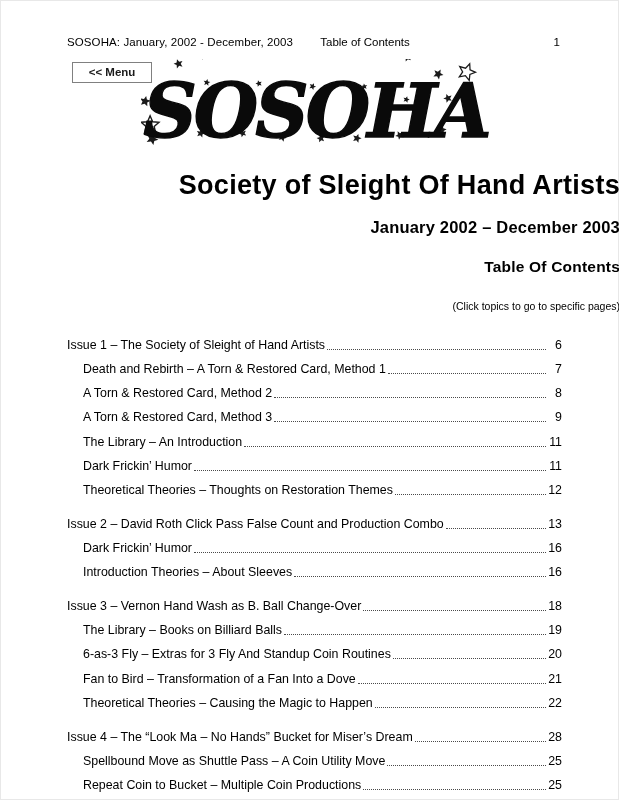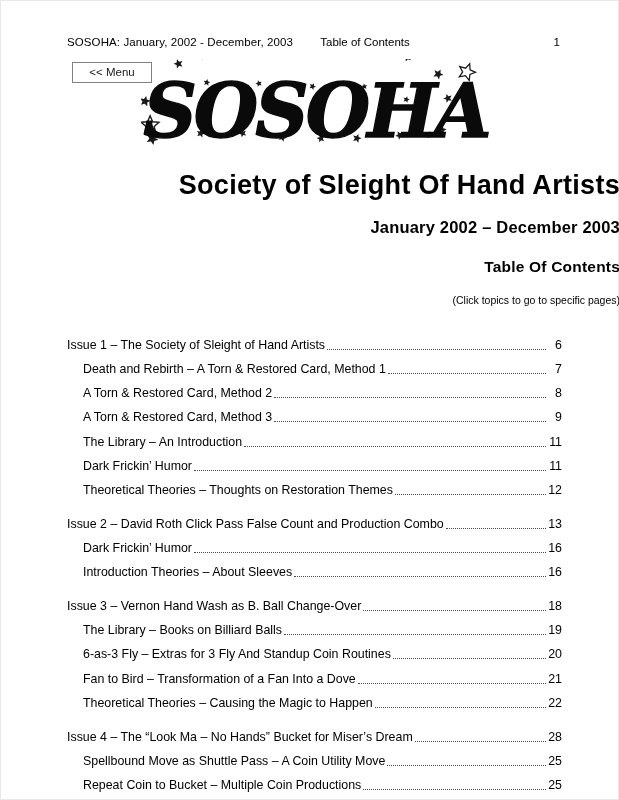--- a/index.html
+++ b/index.html
@@ -50,21 +50,21 @@
   
   .menu-btn {
     position: absolute;
     left: 71px;
     top: 61px;
     width: 80px;
     height: 21px;
     border: 1px solid #808080;
     background: #ffffff;
     font-size: 11.5px;
-    font-weight: normal;
+    font-weight: bold;
     line-height: 19px;
     text-align: center;
     box-sizing: border-box;
     cursor: pointer;
     color: #1a1a1a;
   }
 
   
   .logo-wrap {
     position: absolute;
@@ -107,21 +107,21 @@
     letter-spacing: .2px;
     padding-left: 12px;
   }
   .toc-title {
     margin-top: 21px;
     font-size: 15.5px;
     font-weight: bold;
     letter-spacing: .2px;
   }
   .toc-note {
-    margin-top: 18px;
+    margin-top: 24px;
     font-size: 10.5px;
   }
 
   
   .toc {
     position: absolute;
     left: 66px;
     top: 324px;
     width: 495px;
   }

